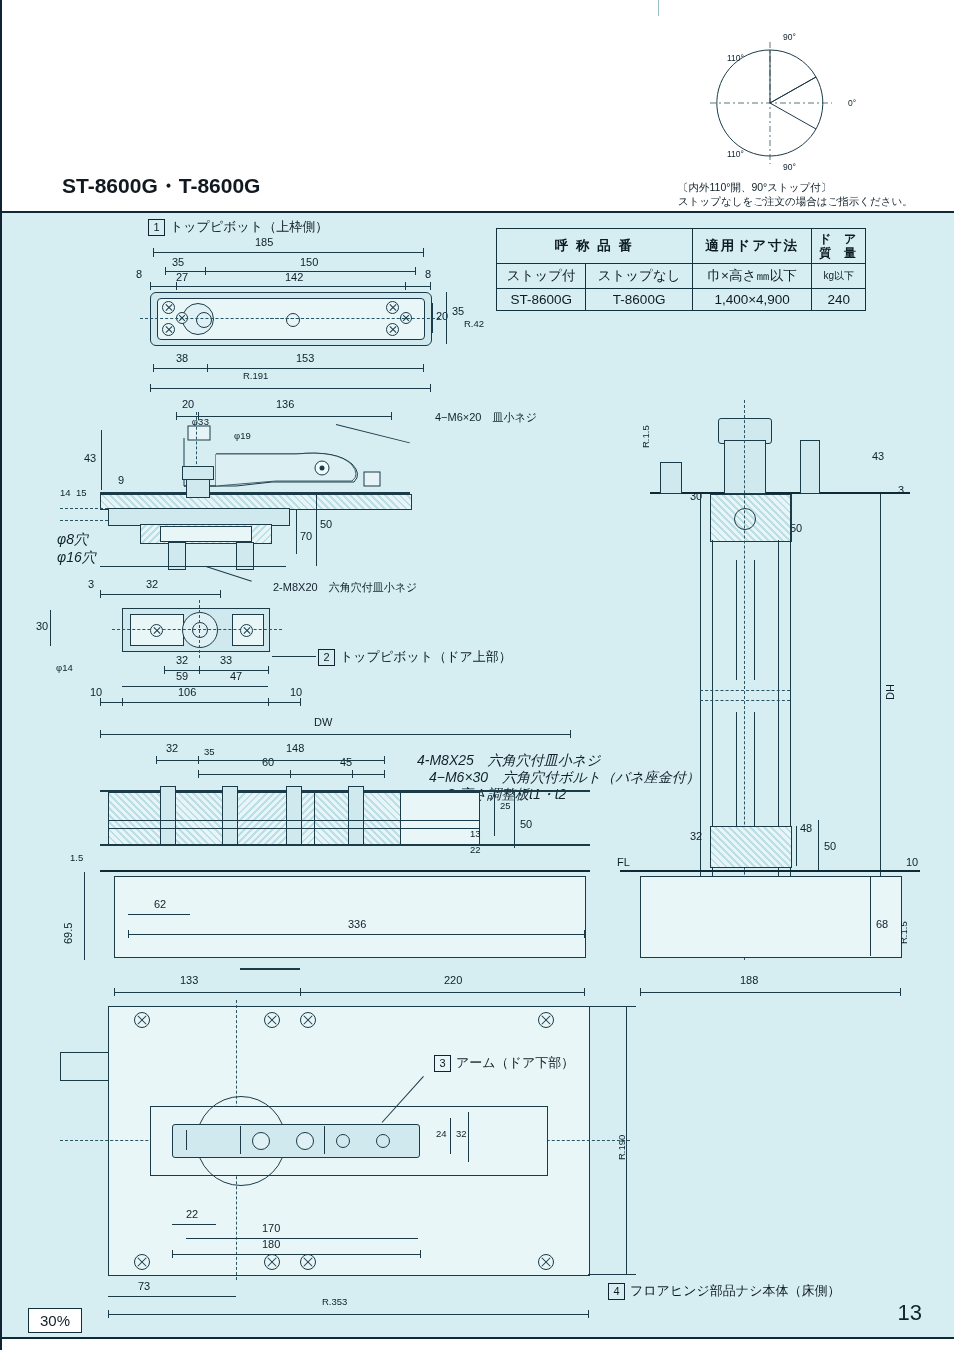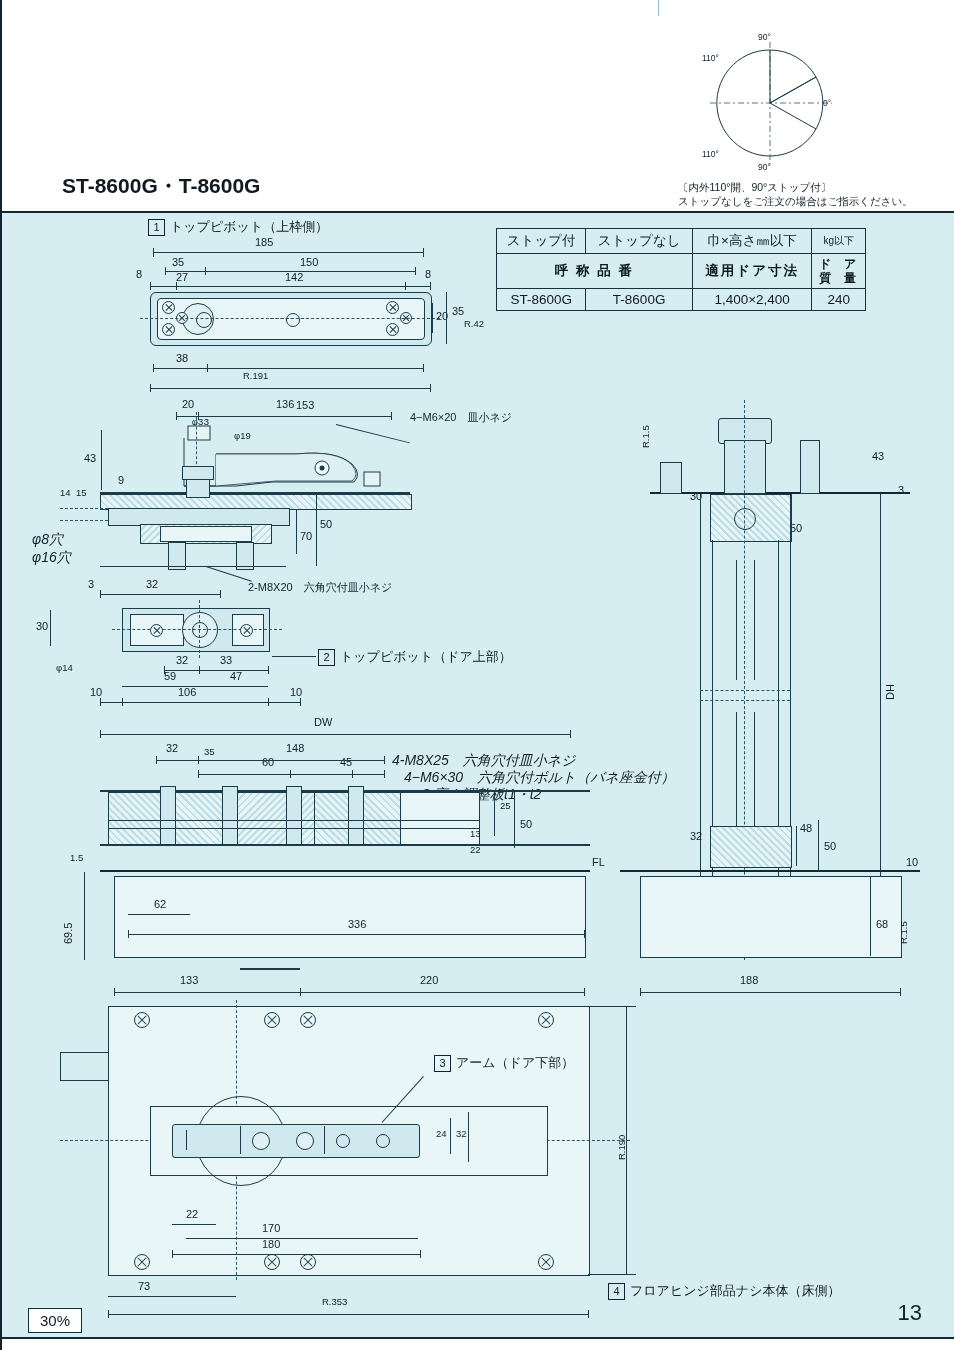--- a/index.html
+++ b/index.html
@@ -59,21 +59,21 @@
   .callout{
     position:absolute;font-size:13px;color:#0d1b22;white-space:nowrap;
   }
   .callout .num{
     display:inline-block;border:1px solid #123;width:15px;height:15px;
     line-height:15px;text-align:center;font-size:11px;margin-right:5px;
     vertical-align:middle;background:transparent;
   }
   .callout .txt{vertical-align:middle;}
   .lbl{
-    position:absolute;font-size:11px;color:#10212b;white-space:nowrap;
+    position:absolute;font-size:11px;color:#10212b;white-space:nowrap;margin-left:25px;
   }
   .lbl.sm{font-size:14px;font-style:italic;}
   .lbl.xs{font-size:8.5px;}
   
   .dim{
     position:absolute;font-size:11px;color:#0e1f29;white-space:nowrap;
   }
   .dim.v{
     transform-origin:left top;
     transform:rotate(-90deg);
@@ -162,34 +162,34 @@
     <div class="lbl xs" style="left:68px;top:124px;">90°</div>
   </div>
   <div class="swing-note">
     <div>〔内外110°開、90°ストップ付〕</div>
     <div>ストップなしをご注文の場合はご指示ください。</div>
   </div>
 
   <table class="spec-table">
     <tbody>
         <tr>
+      <th colspan="2">呼 称 品 番</th>
+      <th rowspan="1">適用ドア寸法</th>
+      <th rowspan="1" style="line-height:14px;font-size:12px;">ド&nbsp;&nbsp;ア<br>質&nbsp;&nbsp;量</th>
+    </tr>
+    <tr>
       <td>ストップ付</td>
       <td>ストップなし</td>
       <td>巾×高さ㎜以下</td>
       <td class="tiny">kg以下</td>
     </tr>
     <tr>
-      <th colspan="2">呼 称 品 番</th>
-      <th rowspan="1">適用ドア寸法</th>
-      <th rowspan="1" style="line-height:14px;font-size:12px;">ド&nbsp;&nbsp;ア<br>質&nbsp;&nbsp;量</th>
-    </tr>
-    <tr>
       <td>ST-8600G</td>
       <td>T-8600G</td>
-      <td>1,400×2,400</td>
+      <td>1,400×4,900</td>
       <td>240</td>
     </tr>
   </tbody>
     </table>
 
   <div class="callout" style="left:148px;top:218px;">
     <span class="num">1</span><span class="txt">トップピボット（上枠側）</span>
   </div>
 
   <div class="dim" style="left:255px;top:236px;">185</div>
@@ -229,21 +229,21 @@
   <div class="ln lnh" style="left:270px;top:318px;width:44px;border-top:1px dashed #2a5565;background:transparent;"></div>
   <div class="center" style="left:140px;top:318px;width:300px;"></div>
 
   <div class="dim" style="left:436px;top:310px;">20</div>
   <div class="dim" style="left:452px;top:305px;">35</div>
   <div class="dim s" style="left:464px;top:318px;">R.42</div>
   <div class="ln lnv" style="left:446px;top:292px;height:52px;"></div>
   <div class="ln lnv" style="left:432px;top:303px;height:30px;"></div>
 
   <div class="dim" style="left:176px;top:352px;">38</div>
-  <div class="dim" style="left:296px;top:352px;margin-top:47px;">153</div>
+  <div class="dim" style="left:296px;top:352px;">153</div>
   <div class="ln lnh" style="left:153px;top:368px;width:270px;"></div>
   <div class="ln lnv" style="left:153px;top:364px;height:8px;"></div>
   <div class="ln lnv" style="left:207px;top:364px;height:8px;"></div>
   <div class="ln lnv" style="left:423px;top:364px;height:8px;"></div>
   <div class="dim s" style="left:243px;top:370px;">R.191</div>
   <div class="ln lnh" style="left:150px;top:388px;width:280px;"></div>
   <div class="ln lnv" style="left:150px;top:384px;height:8px;"></div>
   <div class="ln lnv" style="left:430px;top:384px;height:8px;"></div>
 
   <div class="dim" style="left:182px;top:398px;">20</div>
@@ -324,21 +324,21 @@
   </div>
   <div class="ln lnh" style="left:272px;top:656px;width:44px;"></div>
 
   <div class="dim" style="left:176px;top:654px;">32</div>
   <div class="dim" style="left:220px;top:654px;">33</div>
   <div class="ln lnh" style="left:164px;top:670px;width:104px;"></div>
   <div class="ln lnv" style="left:164px;top:666px;height:8px;"></div>
   <div class="ln lnv" style="left:199px;top:666px;height:8px;"></div>
   <div class="ln lnv" style="left:268px;top:666px;height:8px;"></div>
 
-  <div class="dim" style="left:164px;top:670px;">59</div>
+  <div class="dim" style="left:176px;top:670px;">59</div>
   <div class="dim" style="left:230px;top:670px;">47</div>
   <div class="ln lnh" style="left:122px;top:686px;width:146px;"></div>
   <div class="dim" style="left:178px;top:686px;">106</div>
   <div class="dim" style="left:90px;top:686px;">10</div>
   <div class="dim" style="left:290px;top:686px;">10</div>
   <div class="ln lnh" style="left:100px;top:702px;width:200px;"></div>
   <div class="ln lnv" style="left:100px;top:698px;height:8px;"></div>
   <div class="ln lnv" style="left:122px;top:698px;height:8px;"></div>
   <div class="ln lnv" style="left:268px;top:698px;height:8px;"></div>
   <div class="ln lnv" style="left:300px;top:698px;height:8px;"></div>
@@ -398,21 +398,21 @@
   <div class="dim" style="left:348px;top:918px;">336</div>
   <div class="ln lnh" style="left:128px;top:914px;width:62px;"></div>
   <div class="ln lnh" style="left:128px;top:934px;width:456px;"></div>
   <div class="ln lnv" style="left:128px;top:930px;height:8px;"></div>
   <div class="ln lnv" style="left:584px;top:930px;height:8px;"></div>
 
   <div class="dim v" style="left:62px;top:944px;">69.5</div>
   <div class="ln lnv" style="left:84px;top:872px;height:88px;"></div>
 
   <div class="dim" style="left:180px;top:974px;">133</div>
-  <div class="dim" style="left:420px;top:974px;text-align:right;">220</div>
+  <div class="dim" style="left:444px;top:974px;text-align:right;">220</div>
   <div class="ln lnh" style="left:114px;top:992px;width:470px;"></div>
   <div class="ln lnv" style="left:114px;top:988px;height:8px;"></div>
   <div class="ln lnv" style="left:300px;top:988px;height:8px;"></div>
   <div class="ln lnv" style="left:584px;top:988px;height:8px;"></div>
 
   <div class="dim s" style="left:640px;top:448px;transform-origin:left top;transform:rotate(-90deg);">R.1.5</div>
   <div class="dim" style="left:690px;top:490px;">30</div>
   <div class="dim" style="left:872px;top:450px;">43</div>
   <div class="dim" style="left:898px;top:484px;">3</div>
   <div class="dim" style="left:790px;top:522px;">50</div>

